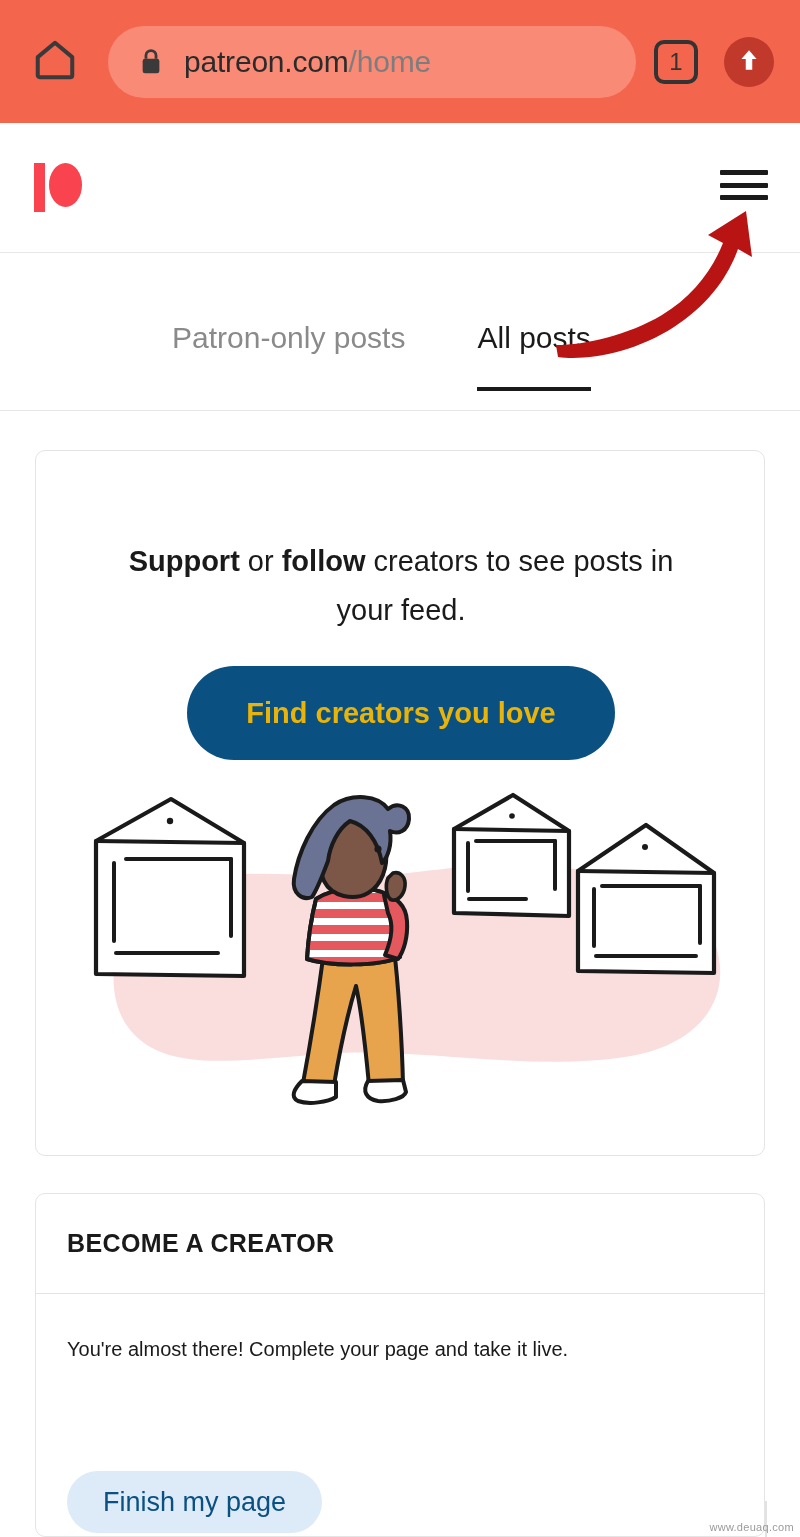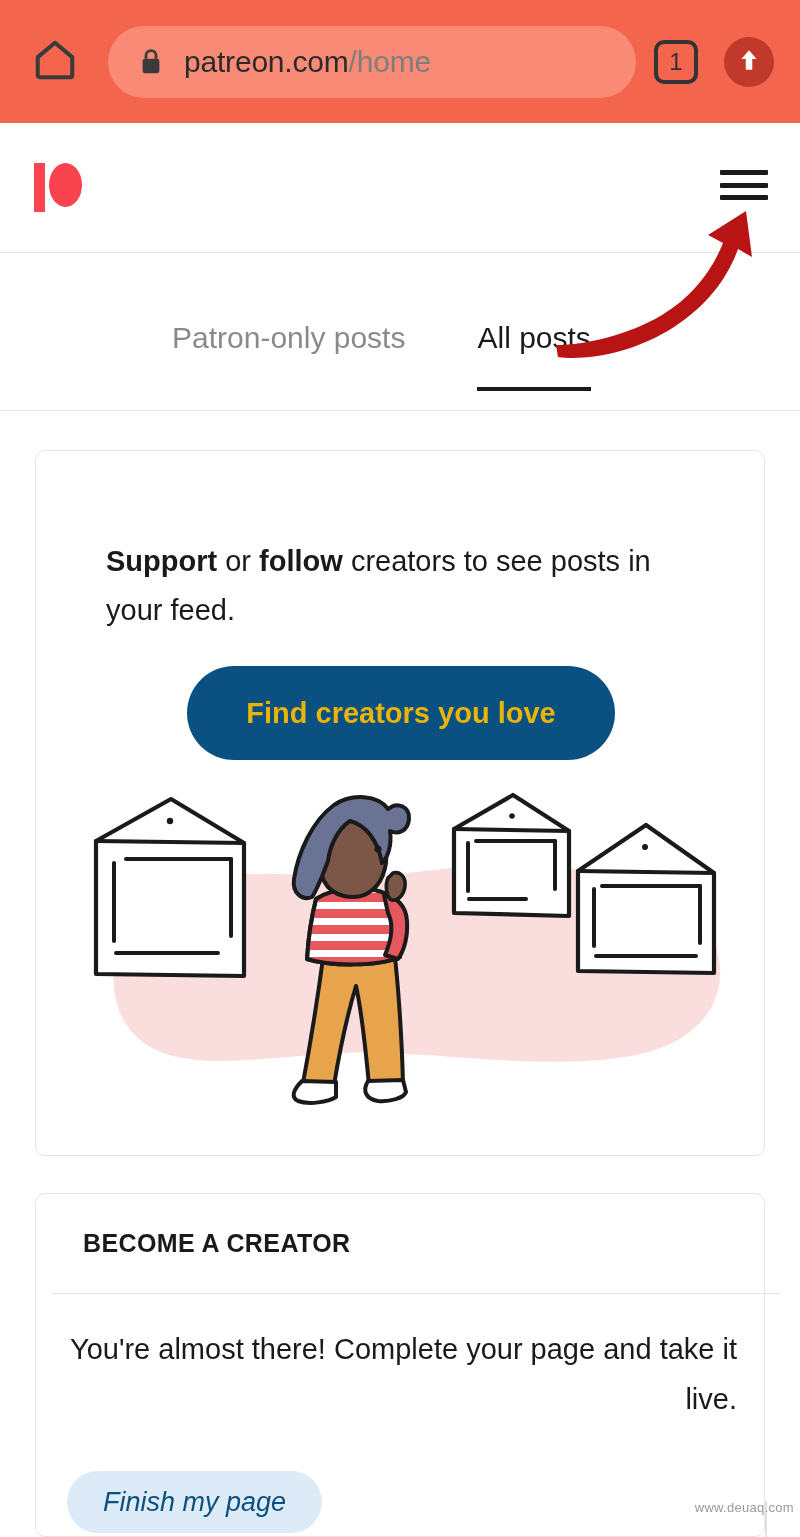--- a/index.html
+++ b/index.html
@@ -184,21 +184,21 @@
     border-radius: 10px;
   }
 
   #card-feed { top: 450px; height: 706px; }
 
   .feed-text {
     position: absolute;
     left: 70px;
     top: 86px;
     width: 590px;
-    text-align: left;
+    text-align: center;
     font-size: 29px;
     line-height: 49px;
     color: #1A1A1A;
   }
   .feed-text b { font-weight: 700; }
 
   .find-btn {
     position: absolute;
     left: 151px;
     top: 215px;
@@ -219,21 +219,21 @@
     left: 30px;
     top: 330px;
     width: 670px;
     height: 340px;
   }
 
   #card-creator { top: 1193px; height: 344px; }
 
   .creator-header {
     position: absolute;
-    left: 16px; top: 0;
+    left: 0; top: 0;
     width: 728px;
     height: 100px;
     border-bottom: 1px solid #E4E4E4;
     display: flex;
     align-items: center;
     padding-left: 31px;
   }
   .creator-title {
     font-size: 25px;
     font-weight: 700;
@@ -241,60 +241,58 @@
     color: #1A1A1A;
   }
 
   .creator-body {
     position: absolute;
     left: 31px;
     top: 130px;
     width: 670px;
   }
   .creator-copy {
-    font-size: 29px;
+    font-size: 20px;
     line-height: 50px;
     color: #1A1A1A;
-    text-align: right;
   }
 
   .finish-btn {
     position: absolute;
     left: 31px;
     top: 277px;
     padding: 0 36px;
     height: 62px;
     background: #DCEBF7;
     border: none;
     border-radius: 31px;
     color: #0A5182;
     font-size: 27px;
     font-family: "Liberation Sans", sans-serif;
     cursor: pointer;
     display: flex;
     align-items: center;
-    font-style: italic;
   }
 
   
   .arrow-anno {
     position: absolute;
     left: 556px;
     top: 205px;
     width: 230px;
     height: 160px;
     pointer-events: none;
   }
 
   
   .watermark {
     position: absolute;
     right: 6px;
-    bottom: 22px;
-    font-size: 13px;
+    bottom: 4px;
+    font-size: 11px;
     color: #9A9A9A;
     letter-spacing: 0.3px;
   }
   .wm-line {
     position: absolute;
     right: 33px;
     bottom: 0;
     width: 2px;
     height: 36px;
     background: #E2E2E2;

